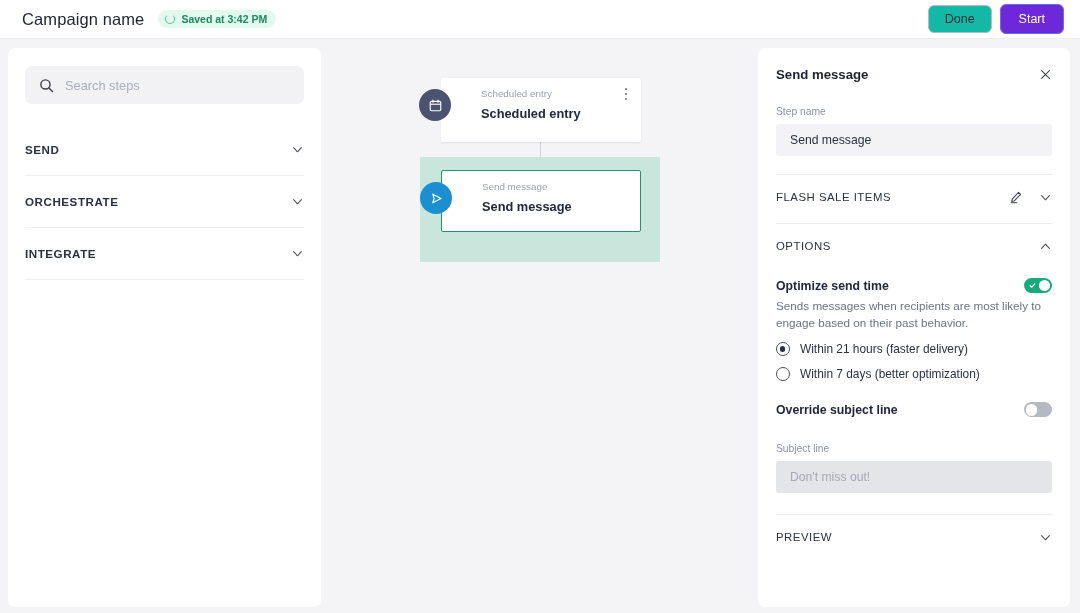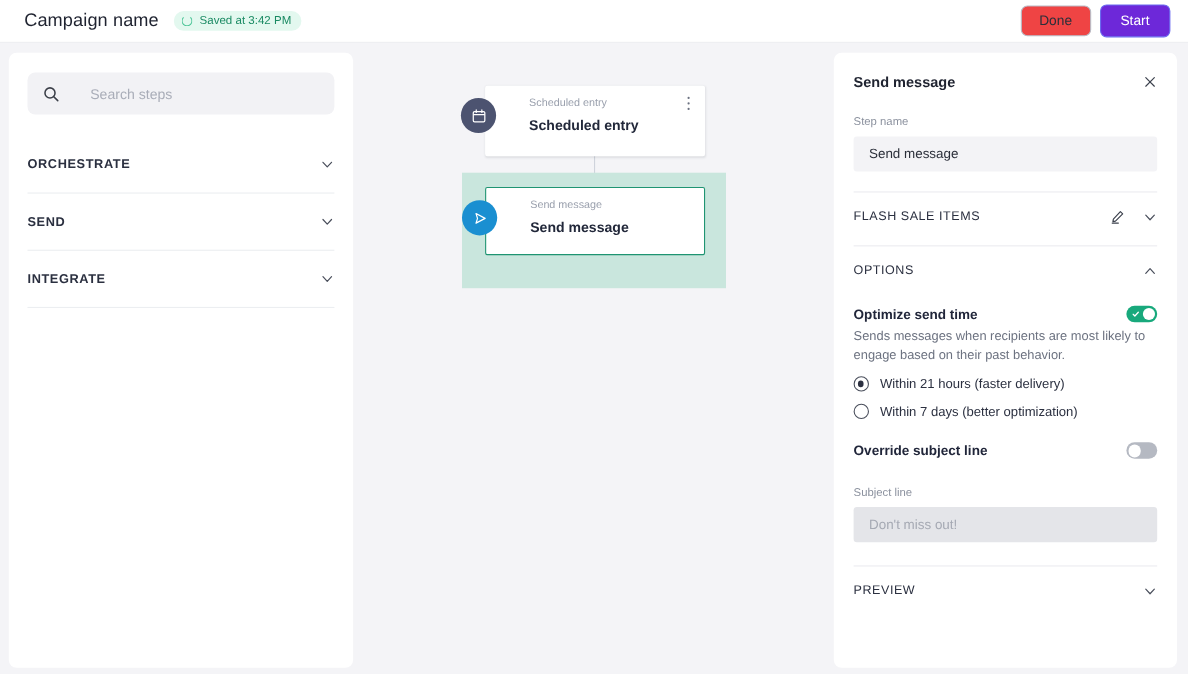--- a/index.html
+++ b/index.html
@@ -21,52 +21,52 @@
     border-bottom: 1px solid #edeef1;
   }
   .campaign-title {
     font-size: 16.5px; color: #1f2330; letter-spacing: .1px;
     margin-left: 6px;
   }
   .saved-badge {
     display: inline-flex; align-items: center; gap: 6px;
     background: #e3f8ef; color: #1a8a63;
     border-radius: 11px; padding: 3px 9px 3px 7px;
-    margin-left: 14px; font-size: 10.5px; white-space: nowrap;
+    margin-left: 14px; font-size: 10.5px; white-space: nowrap; font-weight: bold;
   }
   .spinner-icon {
     width: 10px; height: 10px; border-radius: 50%;
     border: 1.6px solid #53c79b; border-top-color: transparent;
     display: inline-block;
   }
   .topbar-actions { margin-left: auto; display: flex; align-items: center; gap: 8px; }
   .btn {
     font-family: inherit; font-size: 12.5px;
     border-radius: 6px; cursor: pointer; line-height: 1;
     padding: 7px 16px;
   }
   .btn-done {
-    background: #ef4444; color: #2b2f3a;
+    background: #14b8a6; color: #2b2f3a;
     border: 1px solid #b9bcc6;
   }
   .btn-start {
     background: #6d28d9; color: #ffffff; border: 1px solid #6a6af0;
     padding: 8px 18px;
   }
 
   
   .sidebar {
     position: absolute; left: 8px; top: 48px;
     width: 313px; height: 559px;
     background: #ffffff; border-radius: 7px;
   }
   .search-box {
     margin: 18px 17px 0 17px;
     height: 38px; background: #f2f2f5; border-radius: 7px;
-    display: flex; align-items: center; gap: 28px; padding: 0 14px;
+    display: flex; align-items: center; gap: 11px; padding: 0 14px;
   }
   .search-icon { width: 15px; height: 15px; flex: none; color: #3c4049; }
   .search-input {
     border: none; outline: none; background: transparent;
     font-family: inherit; font-size: 12.8px; color: #2b2f3a;
     width: 100%;
   }
   .search-input::placeholder { color: #a9adb8; }
 
   .cat-list { margin: 20px 17px 0 17px; }
@@ -207,27 +207,27 @@
     <div class="search-box">
       <svg class="search-icon" viewBox="0 0 20 20" fill="none" stroke="currentColor" stroke-width="1.9">
         <circle cx="8.6" cy="8.6" r="6.1"></circle>
           <line x1="13.2" y1="13.2" x2="18" y2="18" stroke-linecap="round"></line>
       </svg>
       <input class="search-input" type="text" placeholder="Search steps" style="">
     </div>
 
     <div class="cat-list">
       <div class="cat-row">
+        <span class="cat-label">SEND</span>
+        <svg class="chev" viewBox="0 0 20 20" fill="none" stroke="currentColor" stroke-width="1.7">
+          <polyline points="4,7 10,13.5 16,7" stroke-linecap="round" stroke-linejoin="round"></polyline>
+        </svg>
+      </div>
+      <div class="cat-row">
         <span class="cat-label">ORCHESTRATE</span>
-        <svg class="chev" viewBox="0 0 20 20" fill="none" stroke="currentColor" stroke-width="1.7">
-          <polyline points="4,7 10,13.5 16,7" stroke-linecap="round" stroke-linejoin="round"></polyline>
-        </svg>
-      </div>
-      <div class="cat-row">
-        <span class="cat-label">SEND</span>
         <svg class="chev" viewBox="0 0 20 20" fill="none" stroke="currentColor" stroke-width="1.7">
           <polyline points="4,7 10,13.5 16,7" stroke-linecap="round" stroke-linejoin="round"></polyline>
         </svg>
       </div>
       <div class="cat-row">
         <span class="cat-label">INTEGRATE</span>
         <svg class="chev" viewBox="0 0 20 20" fill="none" stroke="currentColor" stroke-width="1.7">
           <polyline points="4,7 10,13.5 16,7" stroke-linecap="round" stroke-linejoin="round"></polyline>
         </svg>
       </div>

